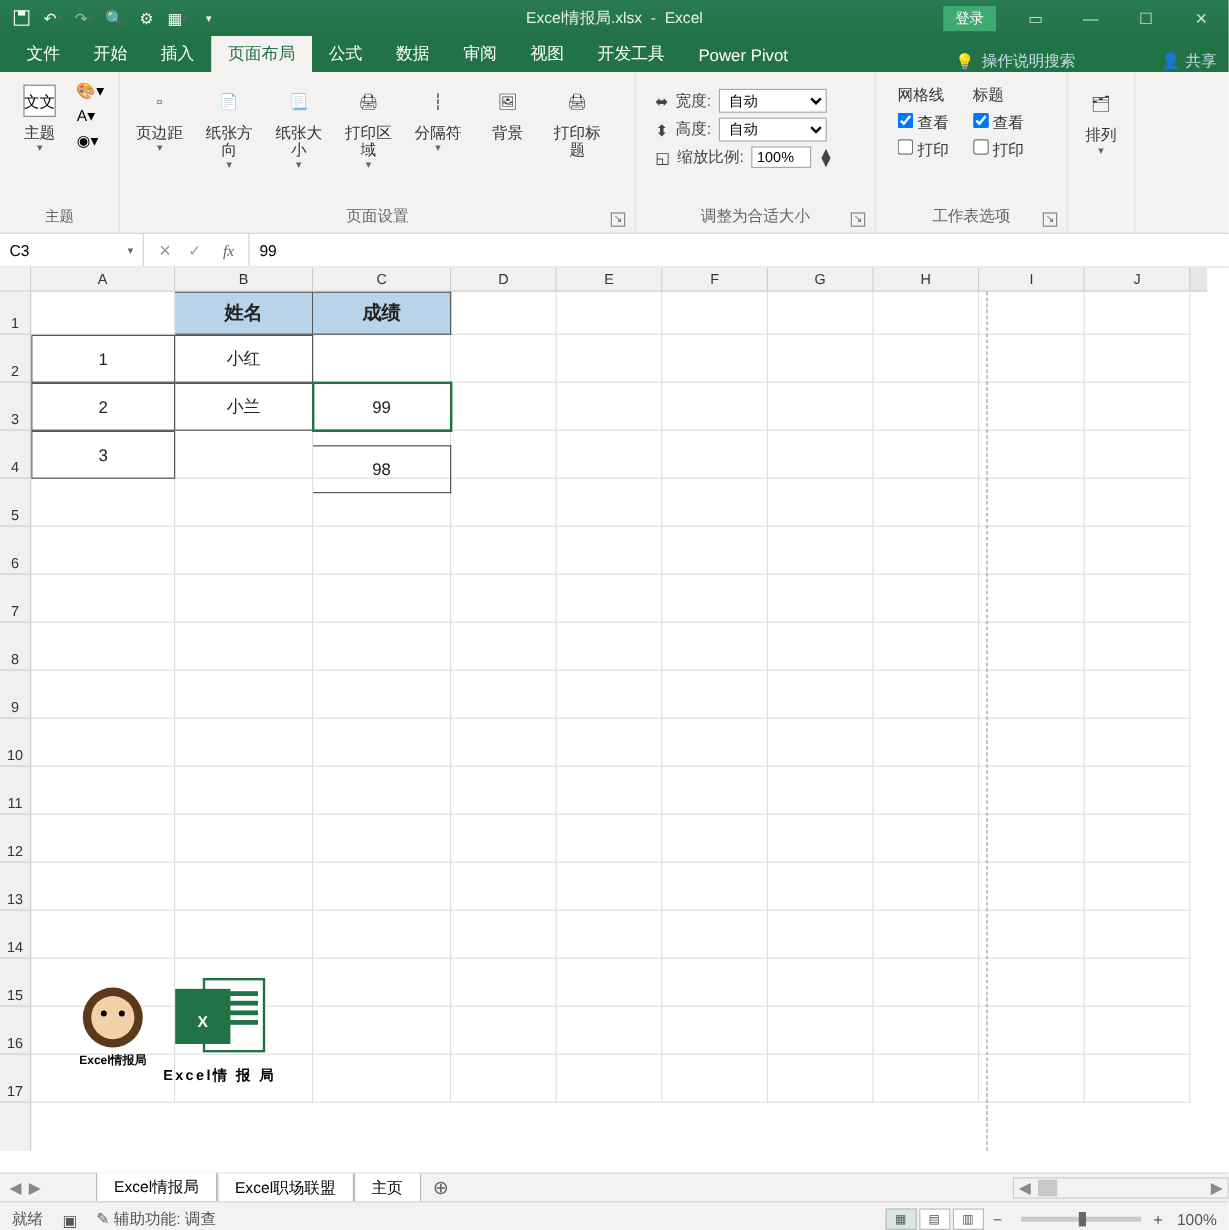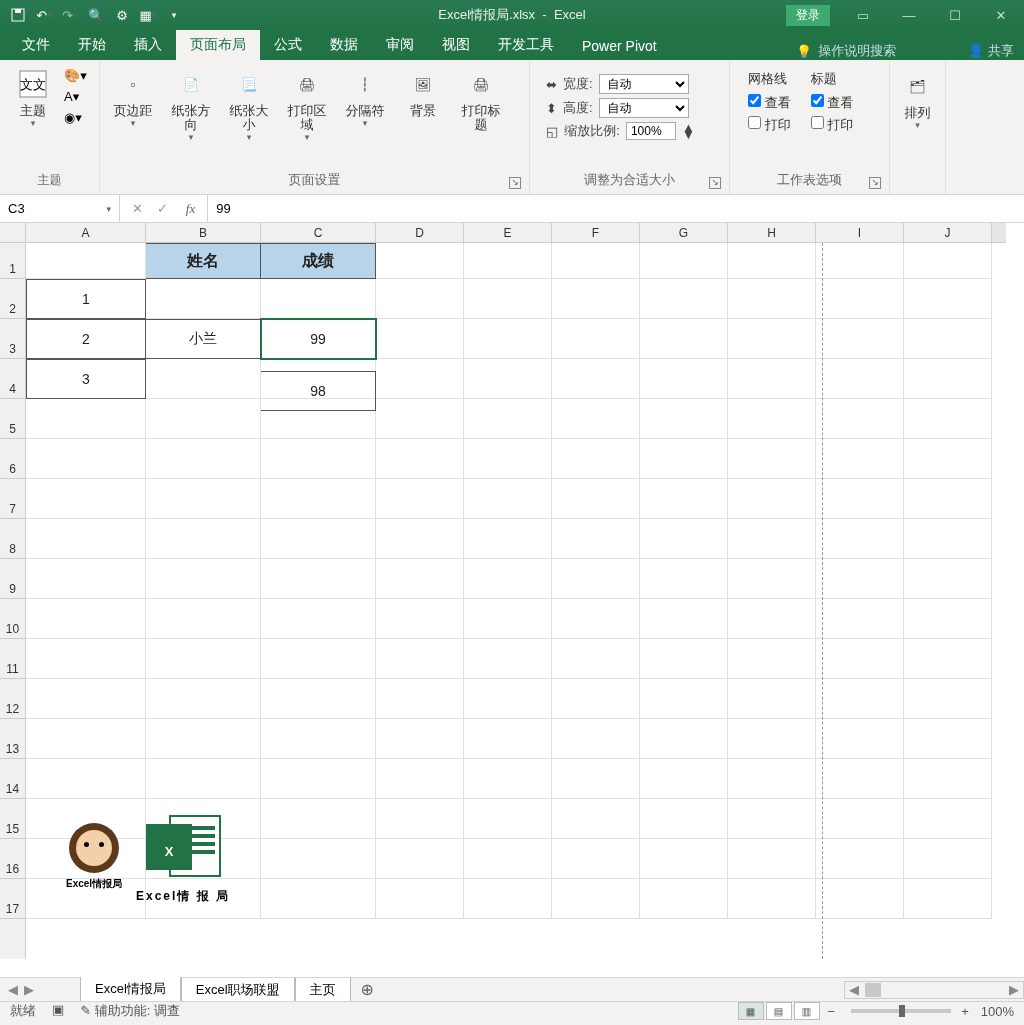--- a/index.html
+++ b/index.html
@@ -49,21 +49,21 @@
 .dashed-line{position:absolute;top:20px;bottom:18px;border-left:1px dashed #999}
 .sel-cell{outline:2px solid #217346;outline-offset:-1px}
 .watermark{position:absolute;display:flex;flex-direction:column;align-items:center;pointer-events:none}
 .sheet-tabs{height:24px;border-top:1px solid #d4d4d4;display:flex;align-items:center;background:#f3f2f1}
 .tab-nav{width:80px;display:flex;gap:6px;padding:0 8px;color:#888;font-size:10px}
 .sheet-tab{padding:3px 14px;border:1px solid #bbb;background:#fff;font-size:13px;border-bottom:none;border-top:none}
 .sheet-tab.active{border-bottom:2px solid #217346;font-weight:500}
 .add-sheet{padding:0 10px;color:#666;font-size:16px}
 .hscroll{margin-left:auto;width:180px;height:18px;background:#f3f2f1;border:1px solid #ccc;display:flex;align-items:center}
 .hscroll .thumb{width:16px;height:14px;background:#c8c8c8;margin-left:2px}
-.statusbar{height:24px;background:#f3f2f1;border-top:1px solid #d4d4d4;display:flex;align-items:flex-start;padding:0 10px;font-size:12px;color:#555;gap:16px}
+.statusbar{height:24px;background:#f3f2f1;border-top:1px solid #d4d4d4;display:flex;align-items:flex-end;padding:0 10px;font-size:12px;color:#555;gap:16px}
 .view-btns{margin-left:auto;display:flex;align-items:center;gap:2px}
 .view-btn{width:26px;height:18px;border:1px solid #bbb;background:#fff;display:flex;align-items:center;justify-content:center;font-size:10px}
 .zoom-slider{width:100px;height:4px;background:#c8c8c8;position:relative;margin:0 8px}
 .zoom-thumb{position:absolute;left:48px;top:-4px;width:6px;height:12px;background:#666}
 svg{display:block}
 </style>
 </head>
 <body>
 
 <div class="titlebar">
@@ -434,20 +434,21 @@
       <div class="cell" style="left: 350px; top: 636px; width: 88px; height: 40px;"></div>
       <div class="cell" style="left: 438px; top: 636px; width: 88px; height: 40px;"></div>
       <div class="cell" style="left: 526px; top: 636px; width: 88px; height: 40px;"></div>
       <div class="cell" style="left: 614px; top: 636px; width: 88px; height: 40px;"></div>
       <div class="cell" style="left: 702px; top: 636px; width: 88px; height: 40px;"></div>
       <div class="cell" style="left: 790px; top: 636px; width: 88px; height: 40px;"></div>
       <div class="cell" style="left: 878px; top: 636px; width: 88px; height: 40px;"></div>
       <div class="cell hdr-cell" style="left: 120px; top: 0px; width: 115px; height: 36px; border-top: 1px solid rgb(85, 85, 85); border-left: none; border-right: 1px solid rgb(85, 85, 85); border-bottom: 1px solid rgb(85, 85, 85);">姓名</div>
       <div class="cell hdr-cell" style="left: 235px; top: 0px; width: 115px; height: 36px; border-top: 1px solid rgb(85, 85, 85); border-left: none; border-right: 1px solid rgb(85, 85, 85); border-bottom: 1px solid rgb(85, 85, 85);">成绩</div>
       <div class="cell " style="left: 0px; top: 36px; width: 120px; height: 40px; border-width: 1px; border-style: solid; border-color: rgb(85, 85, 85);">1</div>
+      <div class="cell " style="left: 120px; top: 36px; width: 115px; height: 40px; border-top: 1px solid rgb(85, 85, 85); border-left: none; border-right: 1px solid rgb(85, 85, 85); border-bottom: 1px solid rgb(85, 85, 85);">小红</div>
       <div class="cell " style="left: 0px; top: 76px; width: 120px; height: 40px; border-width: 1px; border-style: solid; border-color: rgb(85, 85, 85);">2</div>
       <div class="cell " style="left: 120px; top: 76px; width: 115px; height: 40px; border-top: 1px solid rgb(85, 85, 85); border-left: none; border-right: 1px solid rgb(85, 85, 85); border-bottom: 1px solid rgb(85, 85, 85);">小兰</div>
       <div class="cell sel-cell" style="left: 235px; top: 76px; width: 115px; height: 40px; border-top: 1px solid rgb(85, 85, 85); border-left: none; border-right: 1px solid rgb(85, 85, 85); border-bottom: 1px solid rgb(85, 85, 85);">99</div>
       <div class="cell " style="left: 0px; top: 116px; width: 120px; height: 40px; border-width: 1px; border-style: solid; border-color: rgb(85, 85, 85);">3</div>
       <div class="cell " style="left: 235px; top: 128px; width: 115px; height: 40px; border-top: 1px solid rgb(85, 85, 85); border-left: none; border-right: 1px solid rgb(85, 85, 85); border-bottom: 1px solid rgb(85, 85, 85);">98</div>
       <div class="watermark" style="left: 40px; top: 580px;">
         <div style="width:50px;height:50px;border-radius:50%;background:#5a3a1a;display:flex;align-items:center;justify-content:center">
           <div style="width:36px;height:36px;border-radius:50%;background:#f4d0a8;position:relative">
             <div style="position:absolute;left:8px;top:12px;width:5px;height:5px;background:#000;border-radius:50%"></div>
             <div style="position:absolute;right:8px;top:12px;width:5px;height:5px;background:#000;border-radius:50%"></div>

